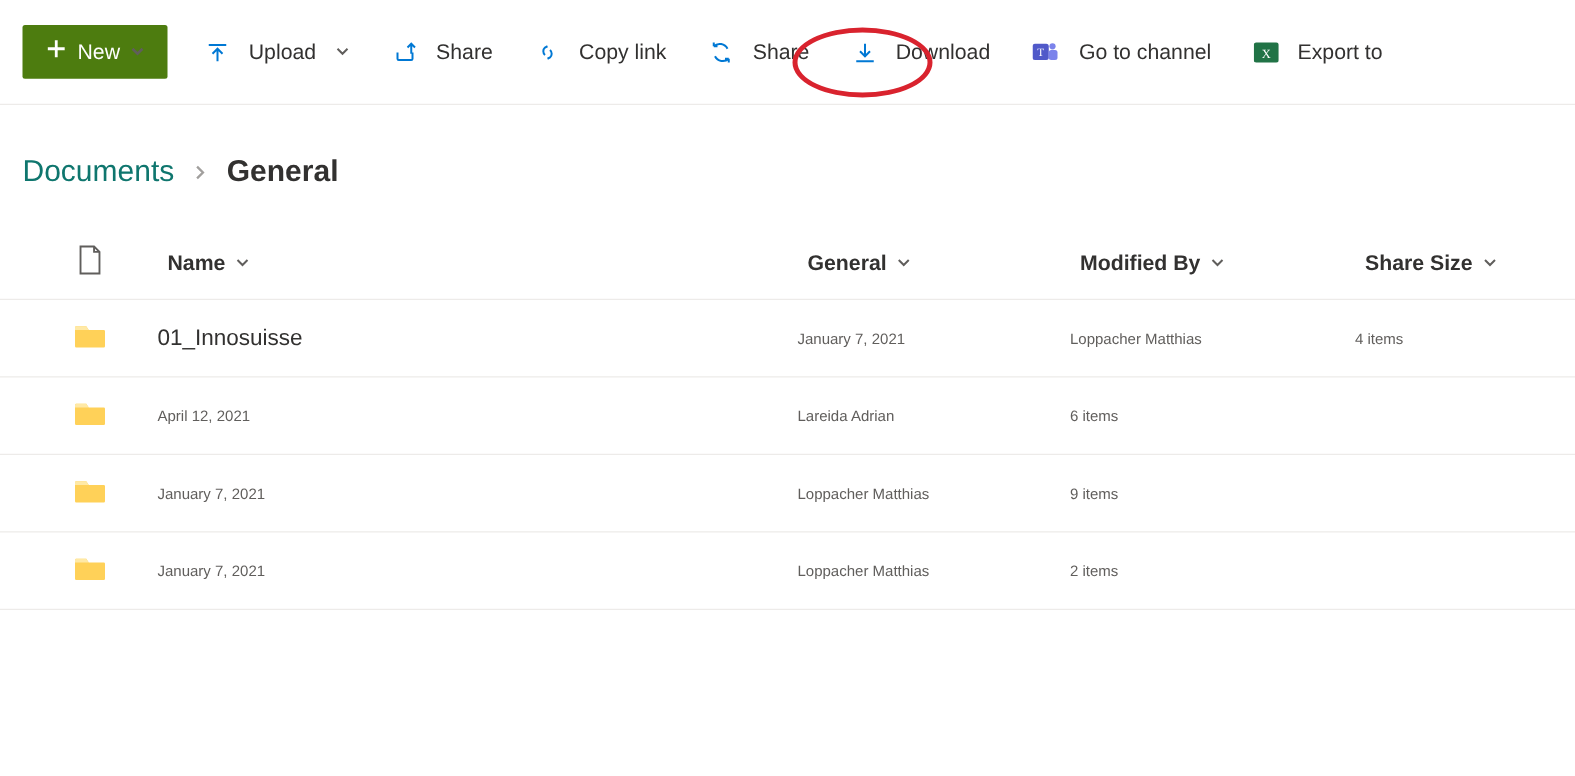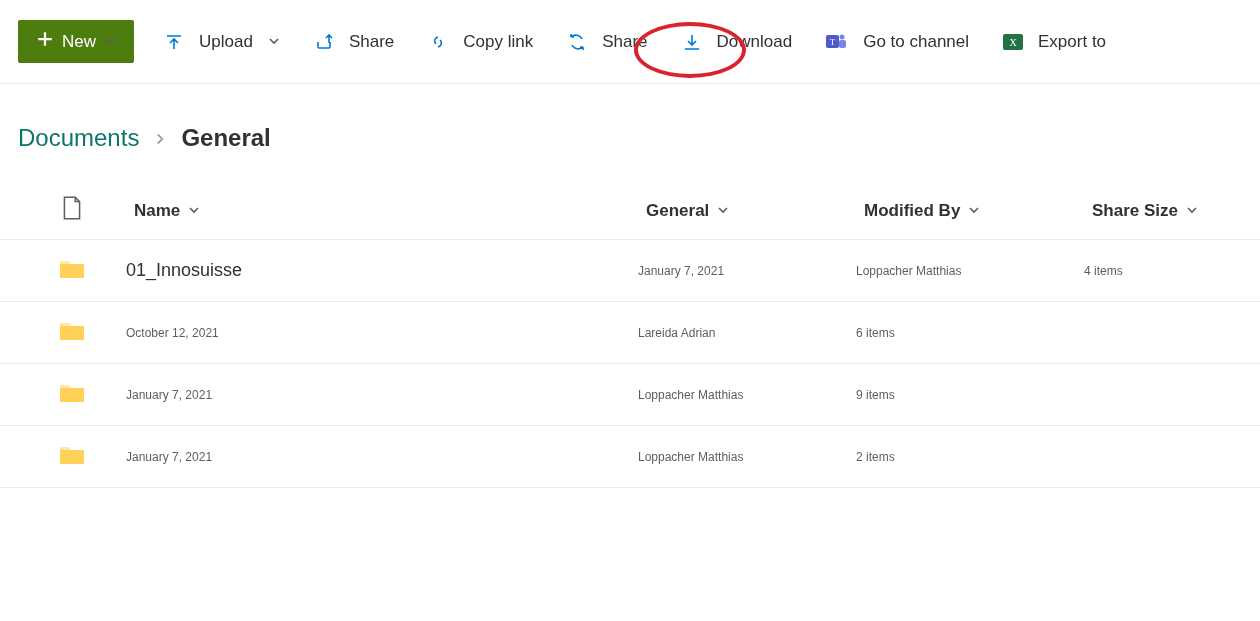--- a/index.html
+++ b/index.html
@@ -189,21 +189,21 @@
         <div class="bycell">Loppacher Matthias</div>
         <div class="szcell">4 items</div>
       </div>
       <div class="trow">
         <div class="fcell">
           <span class="folder-icon"><svg viewBox="0 0 26 22">
               <path fill="#ffd158" d="M2 4h8l2 3h12a1 1 0 011 1v12a1 1 0 01-1 1H2a1 1 0 01-1-1V5a1 1 0 011-1z"></path>
               <path fill="#ffe9a6" d="M2 4h8l2 3H1V5a1 1 0 011-1z"></path>
             </svg></span>
         </div>
-        <div class="mcell">October 12, 2021</div>
+        <div class="mcell">April 12, 2021</div>
         <div class="bycell">Lareida Adrian</div>
         <div class="szcell">6 items</div>
       </div>
       <div class="trow">
         <div class="fcell">
           <span class="folder-icon"><svg viewBox="0 0 26 22">
               <path fill="#ffd158" d="M2 4h8l2 3h12a1 1 0 011 1v12a1 1 0 01-1 1H2a1 1 0 01-1-1V5a1 1 0 011-1z"></path>
               <path fill="#ffe9a6" d="M2 4h8l2 3H1V5a1 1 0 011-1z"></path>
             </svg></span>
         </div>

